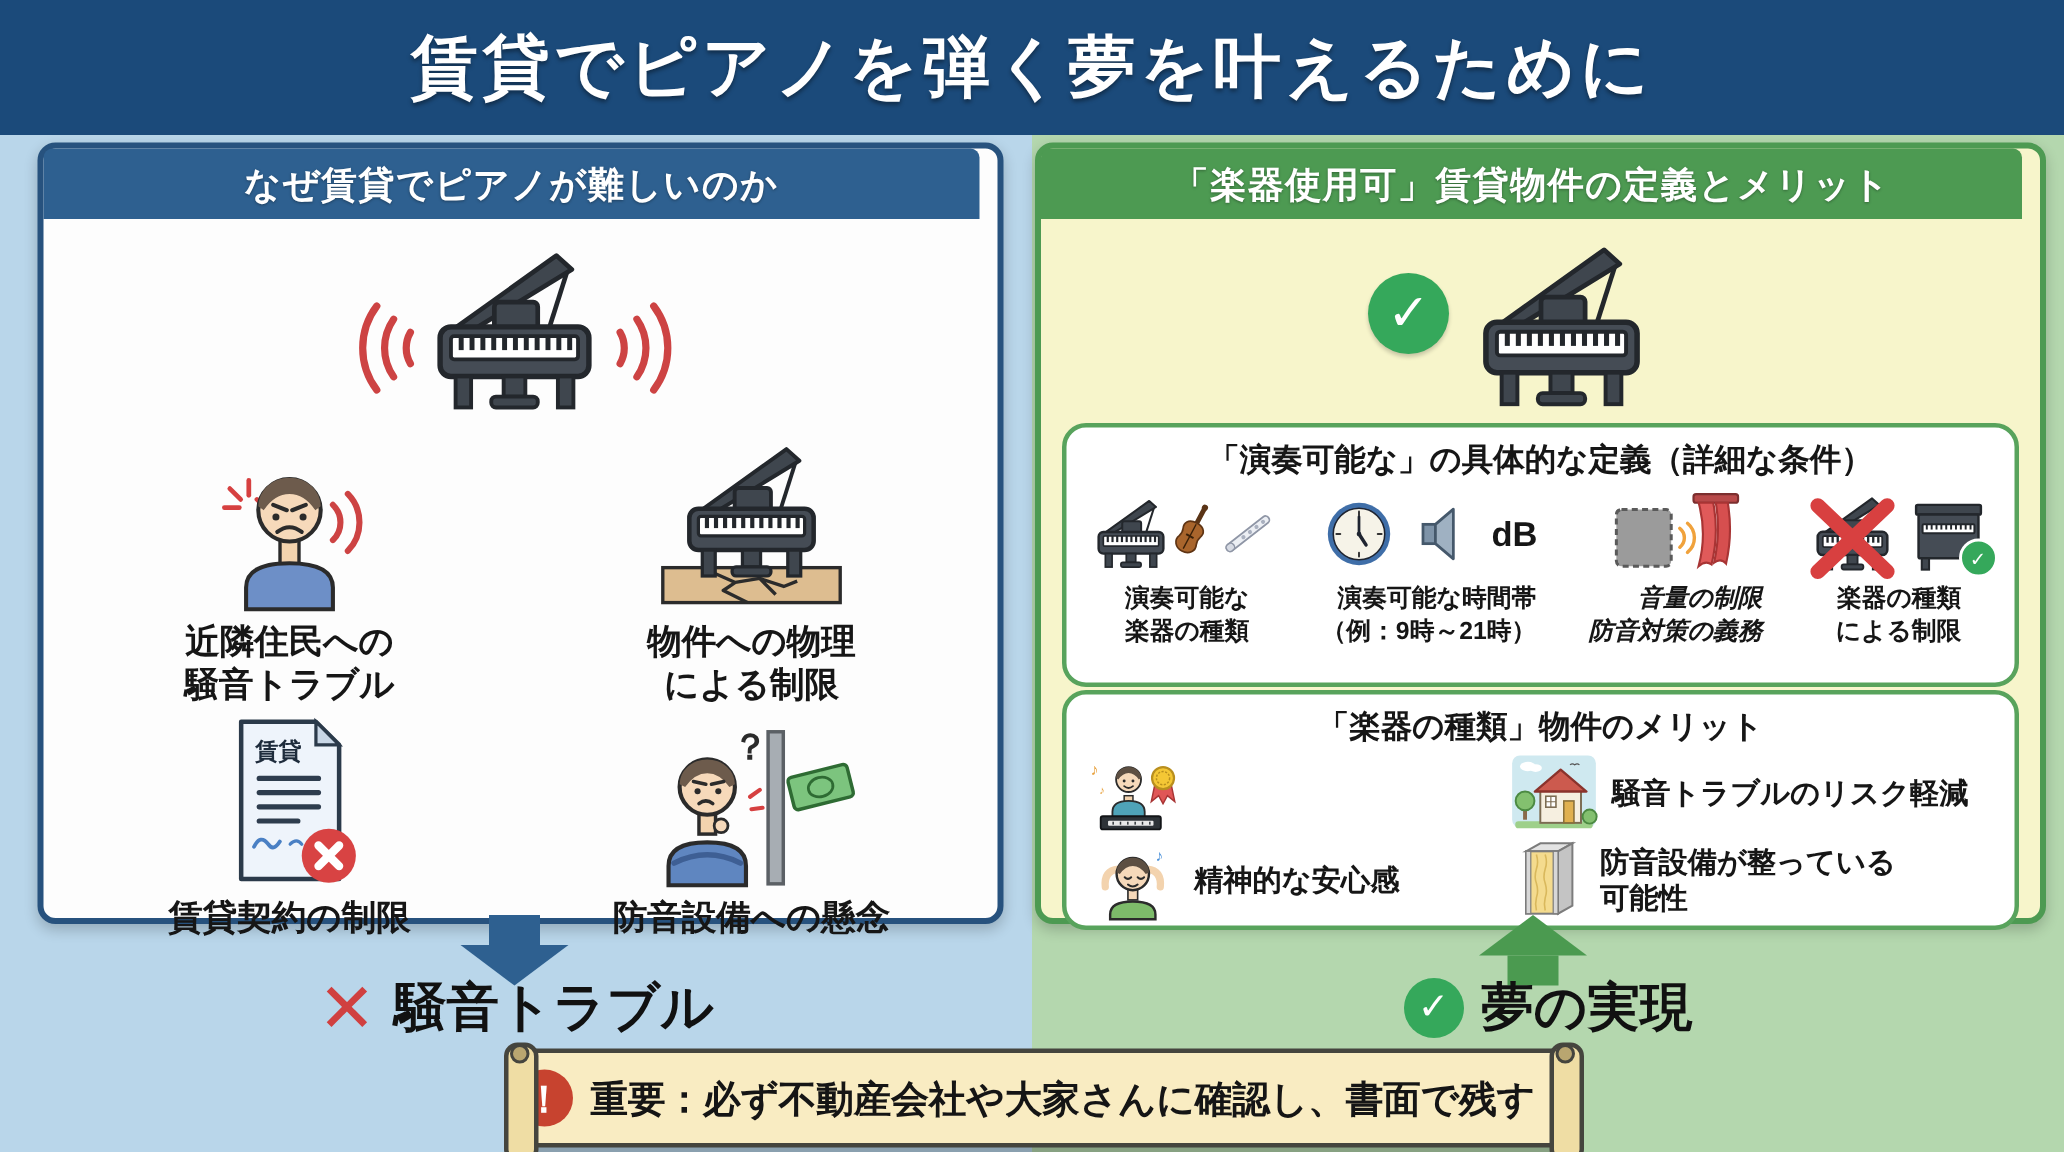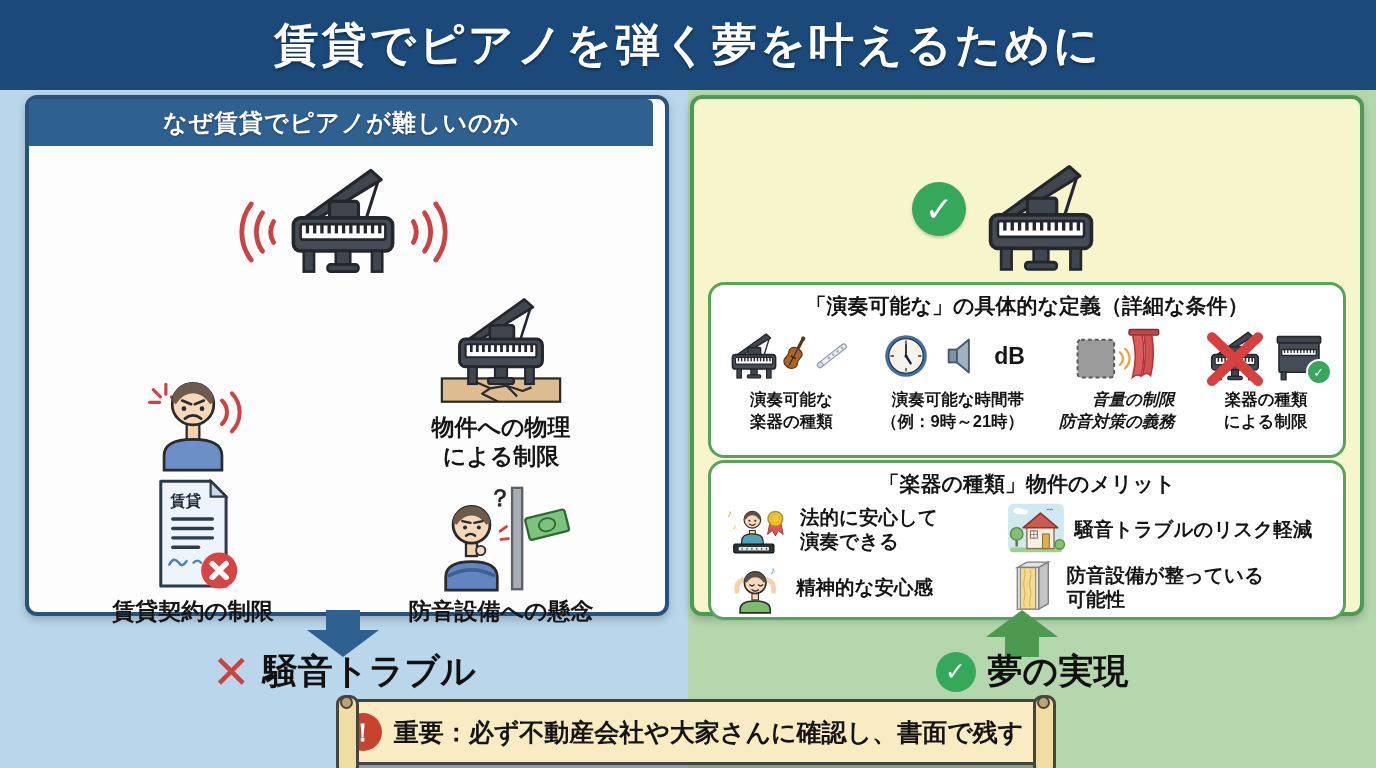--- a/index.html
+++ b/index.html
@@ -194,20 +194,24 @@
             </g>
             <rect x="53" y="58" width="14" height="22" fill="#f3d3ae" stroke="#2b2b2b" stroke-width="2.5"></rect>
             <path d="M28 113 v-16 q0 -18 32 -18 q32 0 32 18 v16 z" fill="#6d8fc7" stroke="#2b2b2b" stroke-width="3"></path>
             <circle cx="60" cy="40" r="23" fill="#f6d9ba" stroke="#2b2b2b" stroke-width="3"></circle>
             <path d="M37 37 a23 21 0 0 1 46 0 l-4 3 q-8 -12 -19 -12 q-11 0 -19 12 z" fill="#6d5b4c"></path>
             <path d="M48 36 l10 4 M72 36 l-10 4" stroke="#2b2b2b" stroke-width="3" stroke-linecap="round"></path>
             <circle cx="50" cy="45" r="2.6" fill="#2b2b2b"></circle>
               <circle cx="70" cy="45" r="2.6" fill="#2b2b2b"></circle>
             <path d="M51 56 q9 -7 18 0" stroke="#2b2b2b" stroke-width="3" fill="none" stroke-linecap="round"></path>
           </svg>
+          <div class="p-label">
+            <span>近隣住民への</span>
+            <span>騒音トラブル</span>
+          </div>
         </div>
 
         <div class="p-item">
           <svg width="150" height="112" viewBox="0 0 160 125">
             <rect x="14" y="92" width="132" height="26" fill="#ddbd90" stroke="#2b2b2b" stroke-width="2.5"></rect>
             <path d="M52 96 l16 7 l-9 6 l18 9 M68 103 l18 -3 l12 12 M86 100 l18 6 l10 -4" stroke="#2b2b2b" stroke-width="2.5" fill="none" stroke-linejoin="round"></path>
             <use href="#sym-grand" x="22" y="-2" width="116" height="106"></use>
           </svg>
           <div class="p-label">
             <span>物件への物理</span>
@@ -260,20 +264,23 @@
           <div class="p-label">
             <span>防音設備への懸念</span>
             <span></span>
           </div>
         </div>
       </div>
     </div>
   </section>
 
   <section class="card right-card">
+    <div class="card-header">
+      <span>「楽器使用可」賃貸物件の定義とメリット</span>
+    </div>
     <div class="card-body">
 
       <div class="check-circle cc-54 abs" style="left:218px;top:36px;">✓</div>
       <svg class="abs" style="left:284px;top:14px;" width="126" height="116" viewBox="0 0 120 110">
           <use href="#sym-grand"></use>
         </svg>
 
       <div class="white-box def-box">
         <div class="box-title">「演奏可能な」の具体的な定義（詳細な条件）</div>
         <div class="def-cols">
@@ -401,24 +408,20 @@
               <rect x="28" y="92" width="62" height="7" rx="1.5" fill="#e8e8e8"></rect>
               <g fill="#2e3338">
                   <rect x="34" y="93.5" width="2" height="4"></rect>
                   <rect x="44" y="93.5" width="2" height="4"></rect>
                 <rect x="54" y="93.5" width="2" height="4"></rect>
                   <rect x="64" y="93.5" width="2" height="4"></rect>
                 <rect x="74" y="93.5" width="2" height="4"></rect>
                   <rect x="84" y="93.5" width="2" height="4"></rect>
                 </g>
             </svg>
-            <div class="merit-label">
-              <span>法的に安心して</span>
-              <span>演奏できる</span>
-            </div>
           </div>
 
           <div class="merit-item">
             <svg width="60" height="56" viewBox="0 0 115 105">
               <rect x="4" y="4" width="107" height="92" rx="10" fill="#cfe9f0"></rect>
               <ellipse cx="24" cy="18" rx="10" ry="6" fill="#fff"></ellipse>
                 <ellipse cx="34" cy="20" rx="8" ry="5" fill="#fff"></ellipse>
               <path d="M78 16 q3 -3 6 0 q3 -3 6 0" stroke="#555" stroke-width="1.5" fill="none"></path>
               <rect x="8" y="88" width="99" height="9" rx="4" fill="#9ed08a"></rect>
               <rect x="18" y="70" width="5" height="16" fill="#8a6a4a"></rect>

